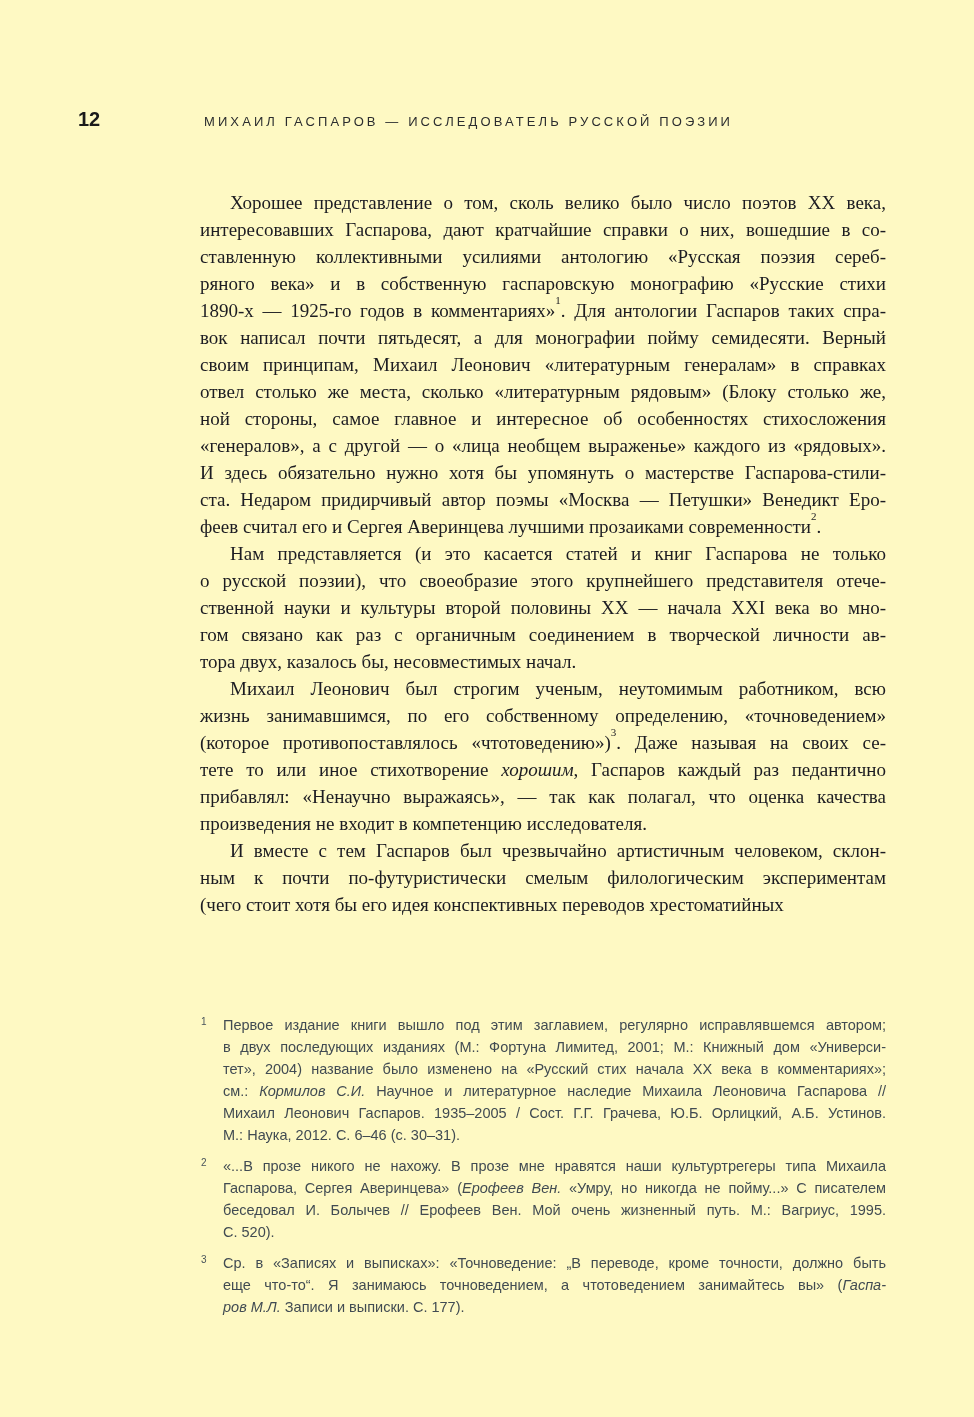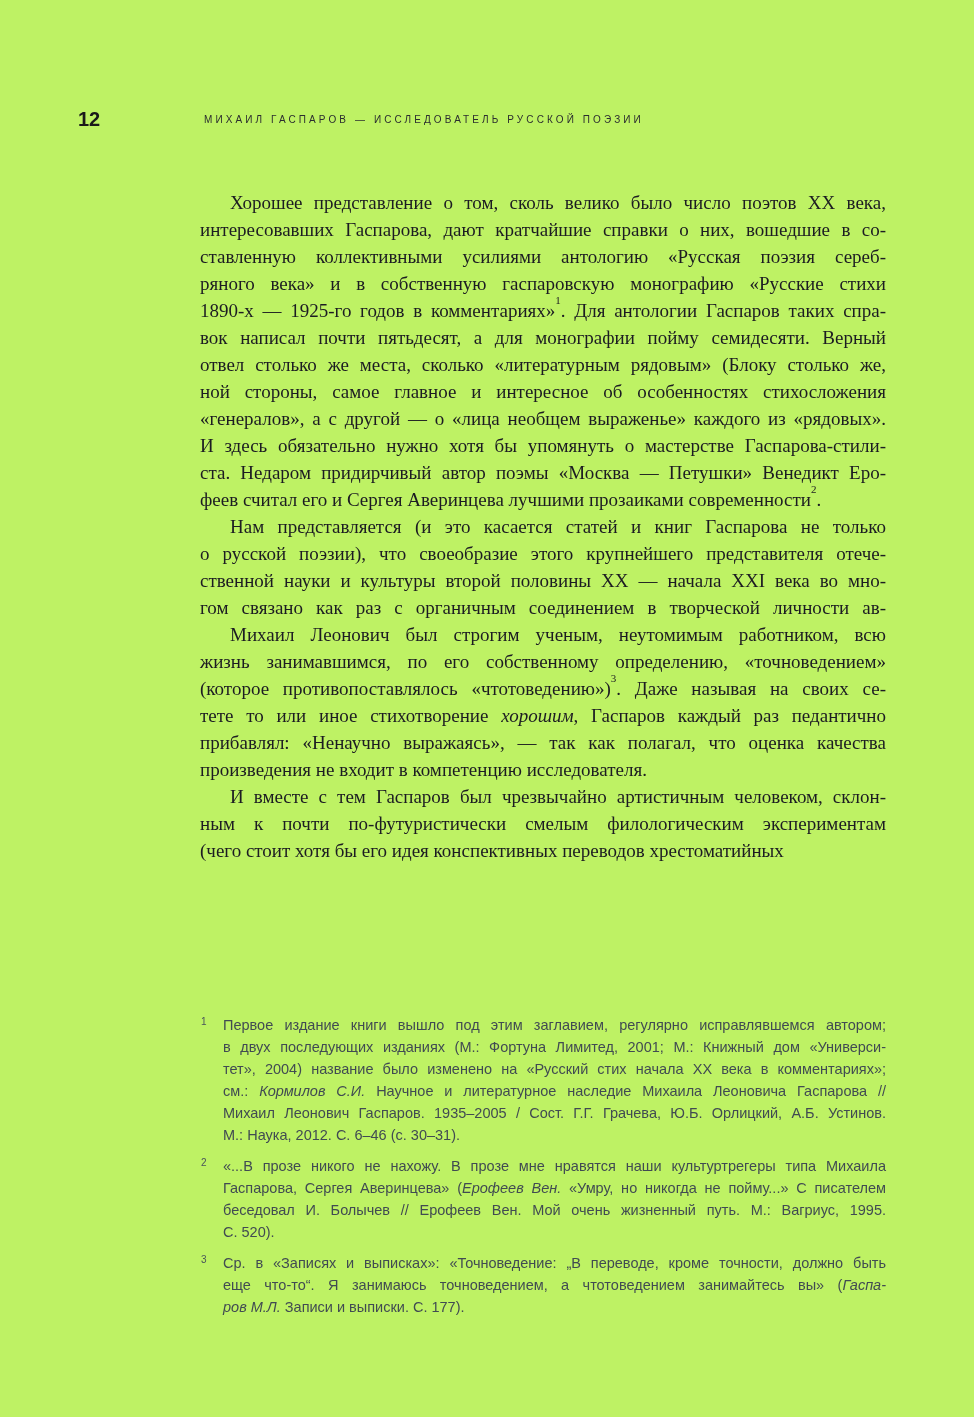--- a/index.html
+++ b/index.html
@@ -1,31 +1,31 @@
 <!DOCTYPE html>
 <html><head>
 <meta charset="utf-8">
 <style>
   html,body{margin:0;padding:0;background:#ffffff;}
   .page{
     position:relative;
     width:974px;height:1417px;
-    background:#bef264;
+    background:#fef9c3;
     font-family:"Liberation Serif", serif;
     overflow:hidden;
   }
   .page-number{
     position:absolute;left:78px;top:108px;
     font-family:"Liberation Sans", sans-serif;
     font-weight:700;font-size:20px;color:#1a1a1a;
   }
   .running-header{
     position:absolute;left:204px;top:114px;
     font-family:"Liberation Sans", sans-serif;
-    font-size:10px;letter-spacing:3.1px;
+    font-size:13px;letter-spacing:3.1px;
     color:#2b2d2f;font-weight:400;
   }
   .body-text{
     position:absolute;left:200px;top:189px;width:686px;
     font-size:19px;line-height:27px;color:#1c1c22;
     text-align:justify;
   }
   .para{margin:0;}
   .line{text-align:justify;text-align-last:justify;}
   .line-last{text-align-last:left;}
@@ -54,32 +54,34 @@
   <div class="page-number">12</div>
   <div class="running-header">МИХАИЛ ГАСПАРОВ — ИССЛЕДОВАТЕЛЬ РУССКОЙ ПОЭЗИИ</div>
   <div class="body-text">
       <div class="para">
         <div class="line line-indent"><span>Хорошее представление о том, сколь велико было число поэтов XX века,</span></div>
         <div class="line"><span>интересовавших Гаспарова, дают кратчайшие справки о них, вошедшие в со-</span></div>
         <div class="line"><span>ставленную коллективными усилиями антологию «Русская поэзия сереб-</span></div>
         <div class="line"><span>ряного века» и в собственную гаспаровскую монографию «Русские стихи</span></div>
         <div class="line"><span>1890-х — 1925-го годов в комментариях»</span><sup>1</sup><span>. Для антологии Гаспаров таких спра-</span></div>
         <div class="line"><span>вок написал почти пятьдесят, а для монографии пойму семидесяти. Верный</span></div>
+        <div class="line"><span>своим принципам, Михаил Леонович «литературным генералам» в справках</span></div>
         <div class="line"><span>отвел столько же места, сколько «литературным рядовым» (Блоку столько же,</span></div>
         <div class="line"><span>ной стороны, самое главное и интересное об особенностях стихосложения</span></div>
         <div class="line"><span>«генералов», а с другой — о «лица необщем выраженье» каждого из «рядовых».</span></div>
         <div class="line"><span>И здесь обязательно нужно хотя бы упомянуть о мастерстве Гаспарова-стили-</span></div>
         <div class="line"><span>ста. Недаром придирчивый автор поэмы «Москва — Петушки» Венедикт Еро-</span></div>
         <div class="line line-last"><span>феев считал его и Сергея Аверинцева лучшими прозаиками современности</span><sup>2</sup><span>.</span></div>
       </div>
       <div class="para">
         <div class="line line-indent"><span>Нам представляется (и это касается статей и книг Гаспарова не только</span></div>
         <div class="line"><span>о русской поэзии), что своеобразие этого крупнейшего представителя отече-</span></div>
         <div class="line"><span>ственной науки и культуры второй половины XX — начала XXI века во мно-</span></div>
         <div class="line"><span>гом связано как раз с органичным соединением в творческой личности ав-</span></div>
+        <div class="line line-last"><span>тора двух, казалось бы, несовместимых начал.</span></div>
       </div>
       <div class="para">
         <div class="line line-indent"><span>Михаил Леонович был строгим ученым, неутомимым работником, всю</span></div>
         <div class="line"><span>жизнь занимавшимся, по его собственному определению, «точноведением»</span></div>
         <div class="line"><span>(которое противопоставлялось «чтотоведению»)</span><sup>3</sup><span>. Даже называя на своих се-</span></div>
         <div class="line"><span>тете то или иное стихотворение </span><i>хорошим</i><span>, Гаспаров каждый раз педантично</span></div>
         <div class="line"><span>прибавлял: «Ненаучно выражаясь», — так как полагал, что оценка качества</span></div>
         <div class="line line-last"><span>произведения не входит в компетенцию исследователя.</span></div>
       </div>
       <div class="para">

